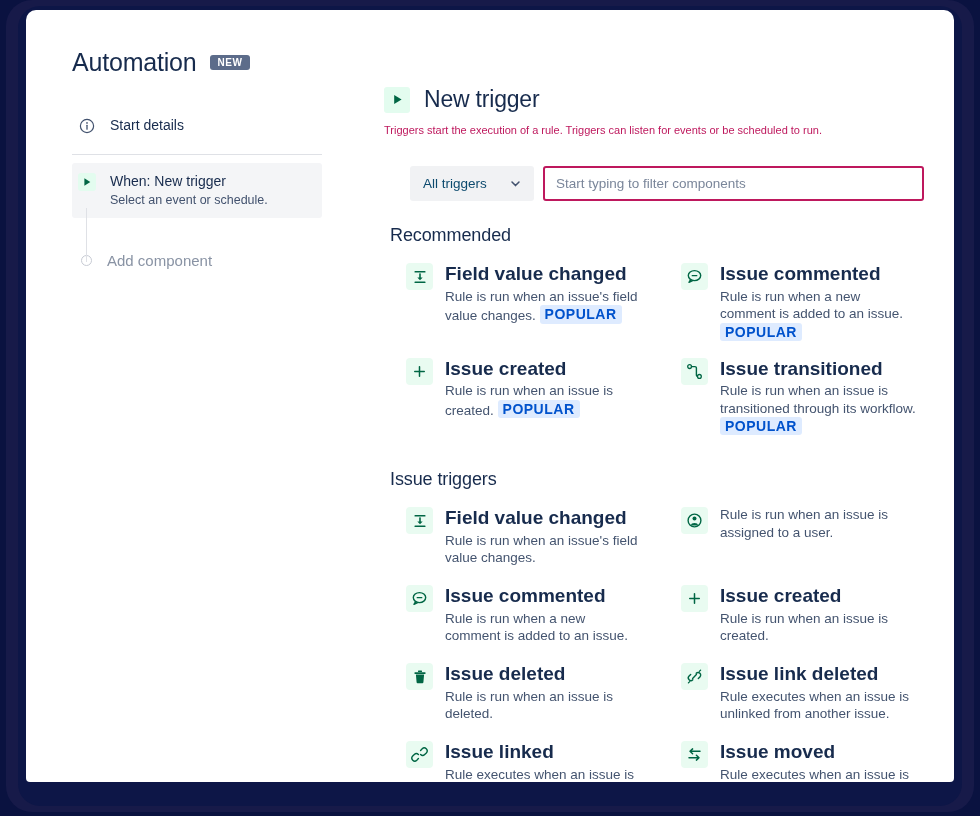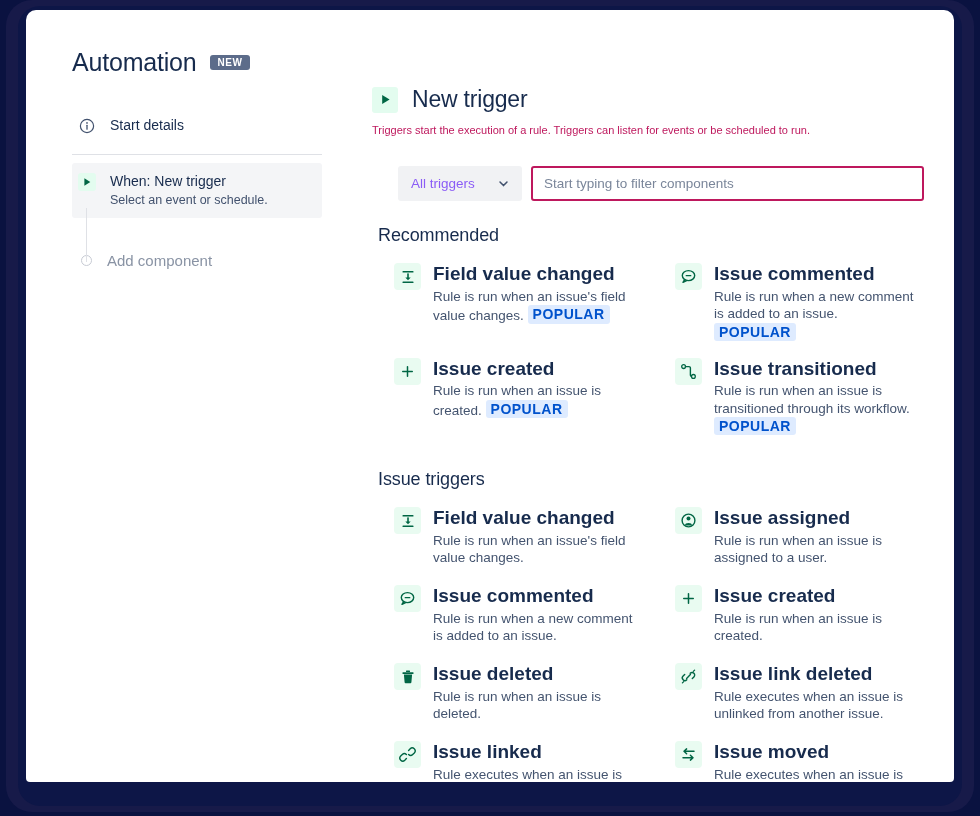--- a/index.html
+++ b/index.html
@@ -154,21 +154,21 @@
     margin-left: 2px;
   }
   .add-label {
     font-size: 15px;
     color: #8993a4;
   }
 
   
   .main {
     position: absolute;
-    left: 320px;
+    left: 332px;
     top: 0;
     right: 0;
     height: 100%;
     padding: 76px 30px 0 26px;
   }
 
   .trigger-header {
     display: flex;
     align-items: center;
     gap: 14px;
@@ -205,21 +205,21 @@
     width: 124px;
     height: 35px;
     background: #f1f2f4;
     border: none;
     border-radius: 3px;
     display: flex;
     align-items: center;
     justify-content: space-between;
     padding: 0 12px 0 13px;
     font-size: 13.5px;
-    color: #8b5cf6;
+    color: #0c4a6e;
     cursor: pointer;
   }
   .chevron { color: #42526e; display: flex; }
   .filter-input {
     flex: 1;
     height: 35px;
     margin-left: 9px;
     border: 2px solid #be185d;
     border-radius: 3px;
     background: #fff;
@@ -452,21 +452,20 @@
 
       <div class="trigger-cell">
         <span class="trigger-icon">
           <svg width="17" height="17" viewBox="0 0 17 17">
             <circle cx="8.5" cy="8.5" r="6.4" fill="none" stroke="#006644" stroke-width="1.4"></circle>
             <circle cx="8.5" cy="6.5" r="2" fill="#006644"></circle>
             <path d="M4.6 13.4 a4 3.2 0 0 1 7.8 0" fill="#006644"></path>
           </svg>
         </span>
         <div class="trigger-body">
-          <div class="trigger-name">Issue assigned</div>
           <div class="trigger-sub">Rule is run when an issue is assigned to a user.</div>
         </div>
       </div>
 
       <div class="trigger-cell">
         <span class="trigger-icon">
           <svg width="17" height="17" viewBox="0 0 17 17">
             <ellipse cx="8.5" cy="7.6" rx="6.2" ry="5" fill="none" stroke="#006644" stroke-width="1.4"></ellipse>
             <path d="M4.6 11.6 L3 14.4 L6.6 12.6" fill="none" stroke="#006644" stroke-width="1.4" stroke-linejoin="round"></path>
             <rect x="5.6" y="6.9" width="5.8" height="1.35" rx="0.6" fill="#006644"></rect>

